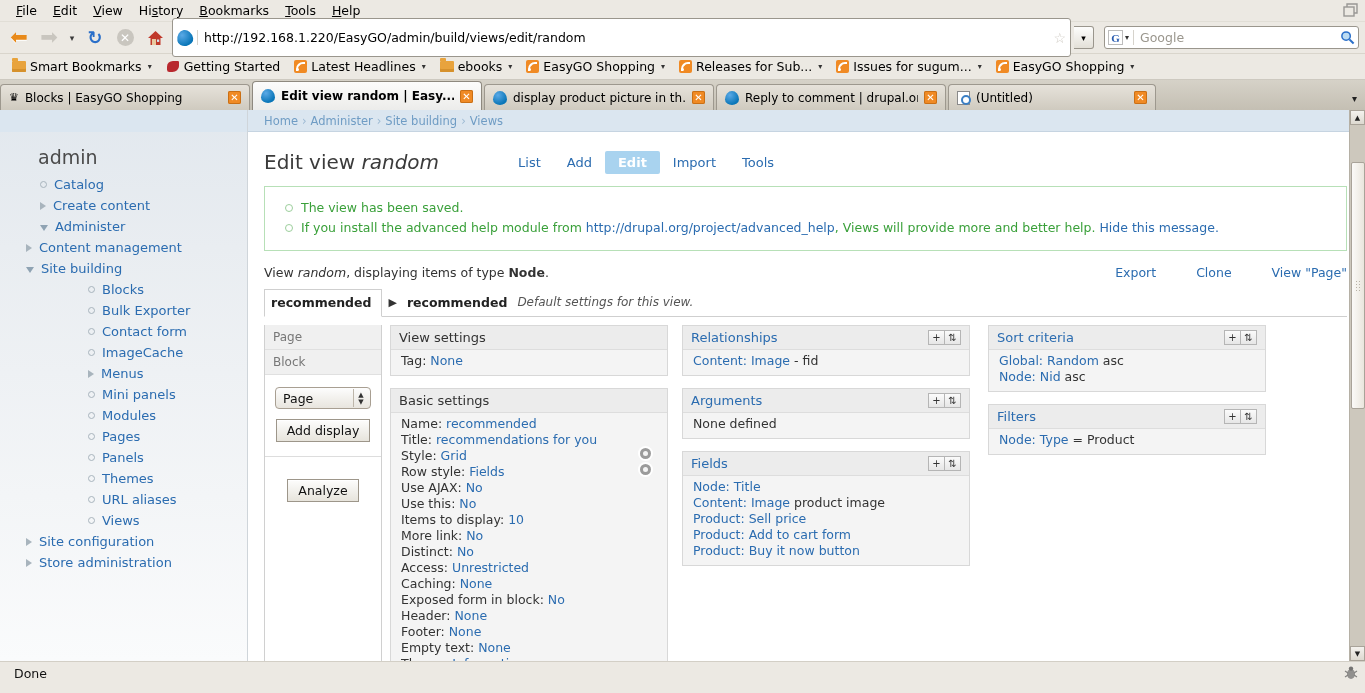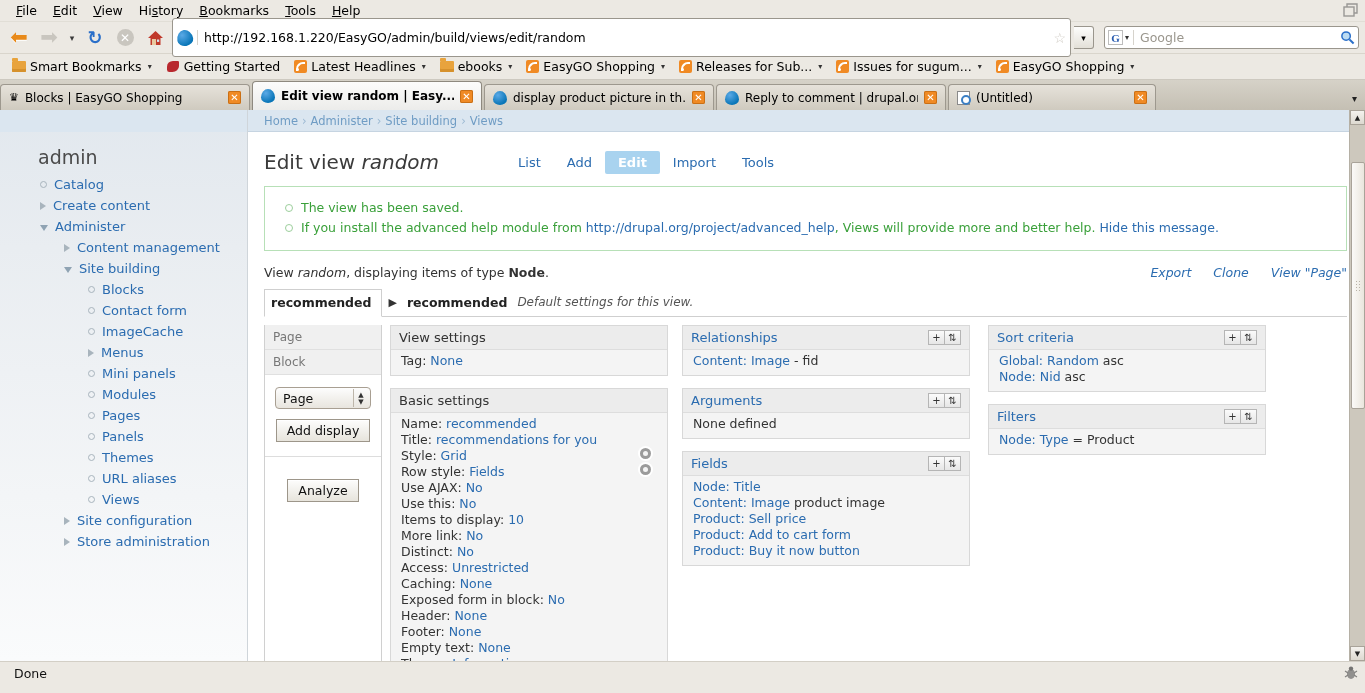--- a/index.html
+++ b/index.html
@@ -150,21 +150,21 @@
     border-right:1px solid #cfd5da;
     padding:0; position:relative;
   }
   .leftcol .topband{height:22px;background:#dbe6f0;}
   .admin-title{
     font-size:19px;color:#4b4b4b;padding:14px 0 6px 38px;font-weight:normal;
     font-family:"DejaVu Sans", sans-serif;
   }
   .navlist{ list-style:none;margin:0;padding:0; }
   .navlist li{ display:flex;align-items:center;gap:7px;padding:3px 0 3px 40px;font-size:13px;}
-  .navlist li.lvl2{ padding-left:64px; }
+  .navlist li.lvl2{ padding-left:26px; }
   .navlist li.lvl3{ padding-left:88px; }
   .navlist a{ color:#2b6cb0;text-decoration:none;font-size:13px;}
   .bullet{ width:7px;height:7px;border:1px solid #a8b4bd;border-radius:50%;flex:none;}
   .tri-r{ width:0;height:0;border-left:6px solid #a8b4bd;border-top:4px solid transparent;border-bottom:4px solid transparent;flex:none;}
   .tri-d{ width:0;height:0;border-top:6px solid #8fa3b3;border-left:4px solid transparent;border-right:4px solid transparent;flex:none;margin-top:2px;}
 
   .rightpane{ flex:1; position:relative; background:#fff; overflow:hidden;}
   .breadcrumbband{
     height:22px;background:#dbe6f0;display:flex;align-items:center;
     padding-left:16px;font-size:11.5px;color:#6f9cc4;
@@ -200,21 +200,21 @@
     border:1px solid #9ccf9c;border-radius:50%;
   }
   .msgbox a{ color:#2b6cb0; text-decoration:none;}
 
   .viewinfo{
     display:flex;align-items:center;justify-content:space-between;
     font-size:12.5px;color:#333;padding-bottom:8px;
   }
   .viewinfo em{font-style:italic;}
   .viewinfo b{font-weight:bold;}
-  .viewlinks{display:flex;gap:22px;font-style:italic;}
+  .viewlinks{display:flex;gap:40px;}
   .viewlinks a{color:#2b6cb0;text-decoration:none;font-size:12.5px;}
 
   .displaytabrow{
     display:flex;align-items:center;gap:0;
     border-bottom:1px solid #cfcfcf;
   }
   .dtab{
     padding:5px 10px 6px 6px;font-weight:bold;font-size:12.5px;color:#222;
     border:1px solid #cfcfcf;border-bottom:1px solid #fff;background:#fff;
     position:relative;top:1px;
@@ -456,20 +456,24 @@
           <span class="tri-r"></span>
           <a href="#">Content management</a>
         </li>
         <li class="lvl2">
           <span class="tri-d"></span>
           <a href="#">Site building</a>
         </li>
         <li class="lvl3">
           <span class="bullet"></span>
           <a href="#">Blocks</a>
+        </li>
+        <li class="lvl3">
+          <span class="bullet"></span>
+          <a href="#">Bulk Exporter</a>
         </li>
         <li class="lvl3">
           <span class="bullet"></span>
           <a href="#">Contact form</a>
         </li>
         <li class="lvl3">
           <span class="bullet"></span>
           <a href="#">ImageCache</a>
         </li>
         <li class="lvl3">

